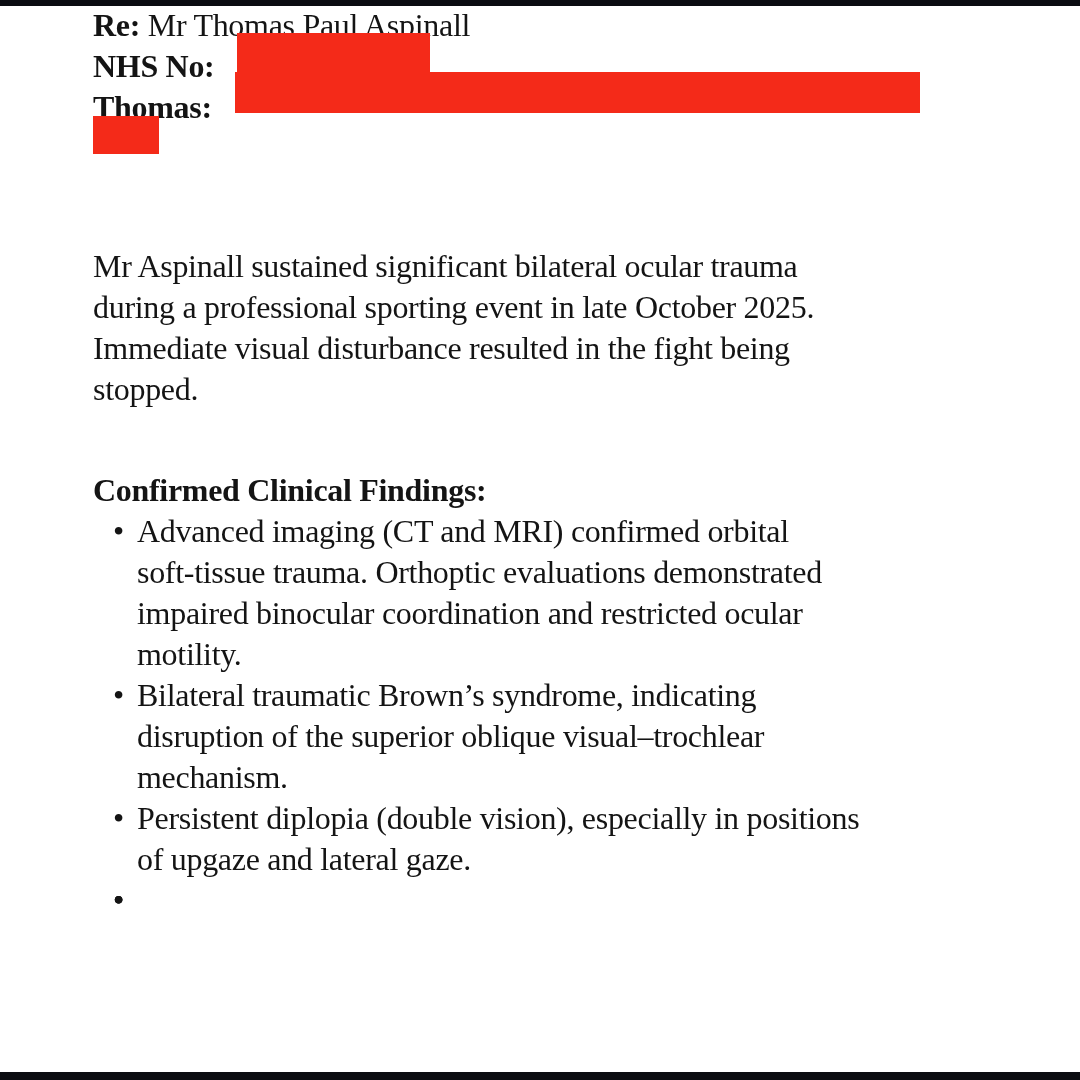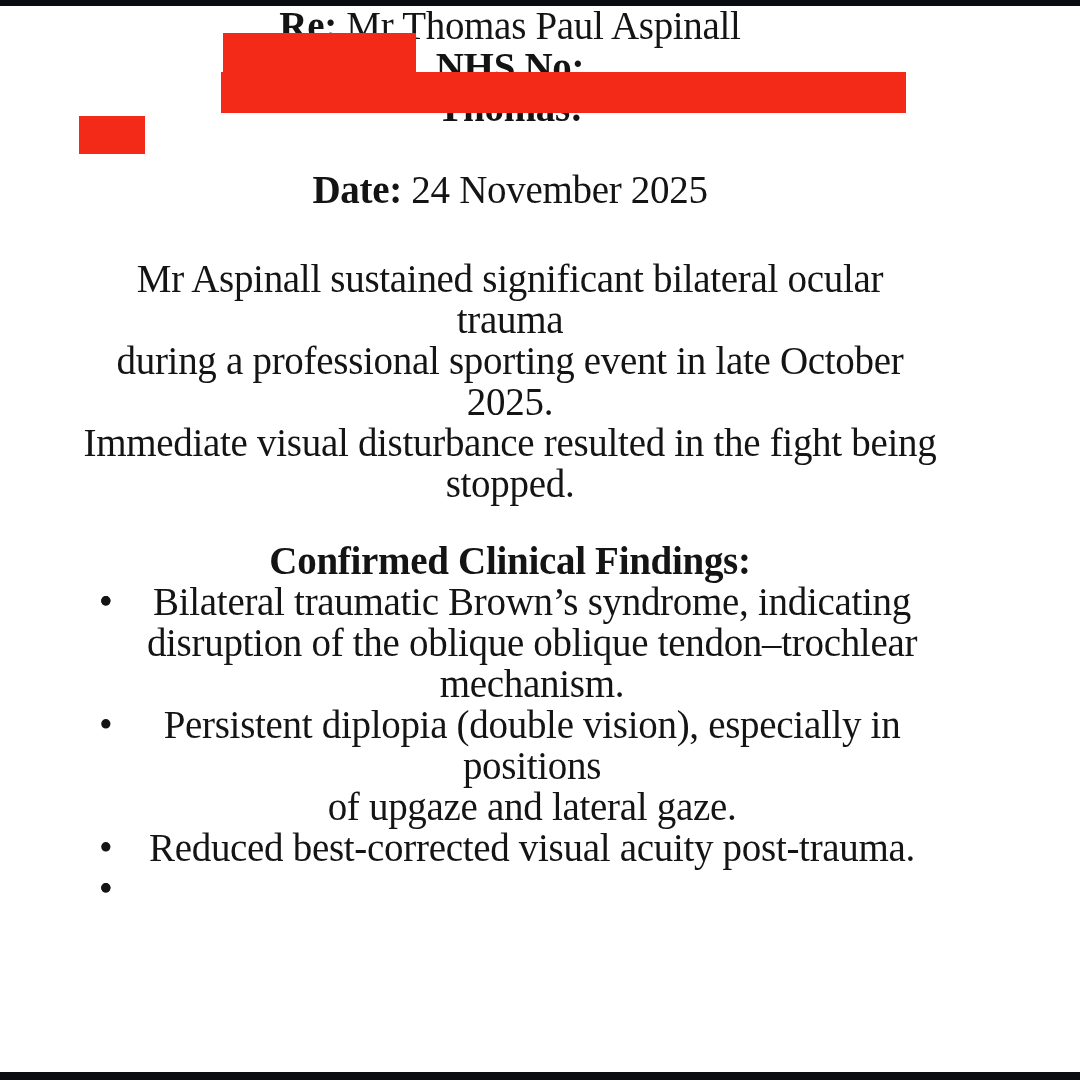--- a/index.html
+++ b/index.html
@@ -21,51 +21,50 @@
     width: 1080px;
     background: #0b0c11;
     z-index: 5;
   }
   .letterbox.top { top: 0; height: 6px; }
   .letterbox.bottom { bottom: 0; height: 8px; }
 
   .doc {
     position: absolute;
     top: 0;
-    left: 79px;
+    left: 93px;
     width: 862px;
-    font-size: 39px;
+    font-size: 32px;
     line-height: 41px;
     letter-spacing: -0.3px;
-    text-align: center;
   }
 
   .doc b, .bold { font-weight: bold; }
 
   .header-block {
     position: relative;
     padding-top: 5px;
     height: 205px;
   }
   .hline { height: 41px; white-space: nowrap; }
 
   .redaction {
     position: absolute;
     background: #f42a19;
   }
   .redaction.nhs     { left: 144px; top: 33px;  width: 193px; height: 40px; }
   .redaction.address { left: 142px; top: 72px;  width: 685px; height: 41px; }
   .redaction.small   { left: 0px;   top: 116px; width: 66px;  height: 38px; }
 
   .intro {
-    margin-top: 48px;
+    margin-top: 36px;
     white-space: pre-line;
   }
 
-  .findings { margin-top: 36px; }
+  .findings { margin-top: 60px; }
   .findings-heading {
     font-weight: bold;
     height: 41px;
   }
 
   ul.findings-list {
     list-style: none;
     margin: 0;
     padding: 0;
   }
@@ -86,40 +85,42 @@
 <div class="letterbox top"></div>
 <div class="letterbox bottom"></div>
 
 <div class="doc">
 
   <div class="header-block">
     <div class="hline"><b>Re:</b><span> Mr Thomas Paul Aspinall</span></div>
     <div class="hline"><b>NHS No:</b></div>
     <div class="hline"><b>Thomas:</b></div>
     <div class="hline"></div>
-    <div class="hline"><b>Date:</b><span> 24 November 2025</span></div>
 
     <div class="redaction nhs"></div>
     <div class="redaction address"></div>
     <div class="redaction small"></div>
   </div>
 
   <div class="intro">Mr Aspinall sustained significant bilateral ocular trauma
 during a professional sporting event in late October 2025.
 Immediate visual disturbance resulted in the fight being
 stopped.</div>
 
   <div class="findings">
     <div class="findings-heading">Confirmed Clinical Findings:</div>
     <ul class="findings-list">
-      <li><span class="bullet">•</span></li>
+      <li><span class="bullet">•</span><span class="ml">Advanced imaging (CT and MRI) confirmed orbital
+soft-tissue trauma. Orthoptic evaluations demonstrated
+impaired binocular coordination and restricted ocular
+motility.</span></li>
       <li><span class="bullet">•</span><span class="ml">Bilateral traumatic Brown’s syndrome, indicating
-disruption of the oblique oblique tendon–trochlear
+disruption of the superior oblique visual–trochlear
 mechanism.</span></li>
       <li><span class="bullet">•</span><span class="ml">Persistent diplopia (double vision), especially in positions
 of upgaze and lateral gaze.</span></li>
-      <li><span class="bullet">•</span><span class="ml">Reduced best-corrected visual acuity post-trauma.</span></li>
+      <li><span class="bullet">•</span></li>
       <li><span class="bullet">•</span></li>
       <li><span class="bullet">•</span></li>
     </ul>
   </div>
 
 </div>
 
 </body></html>

